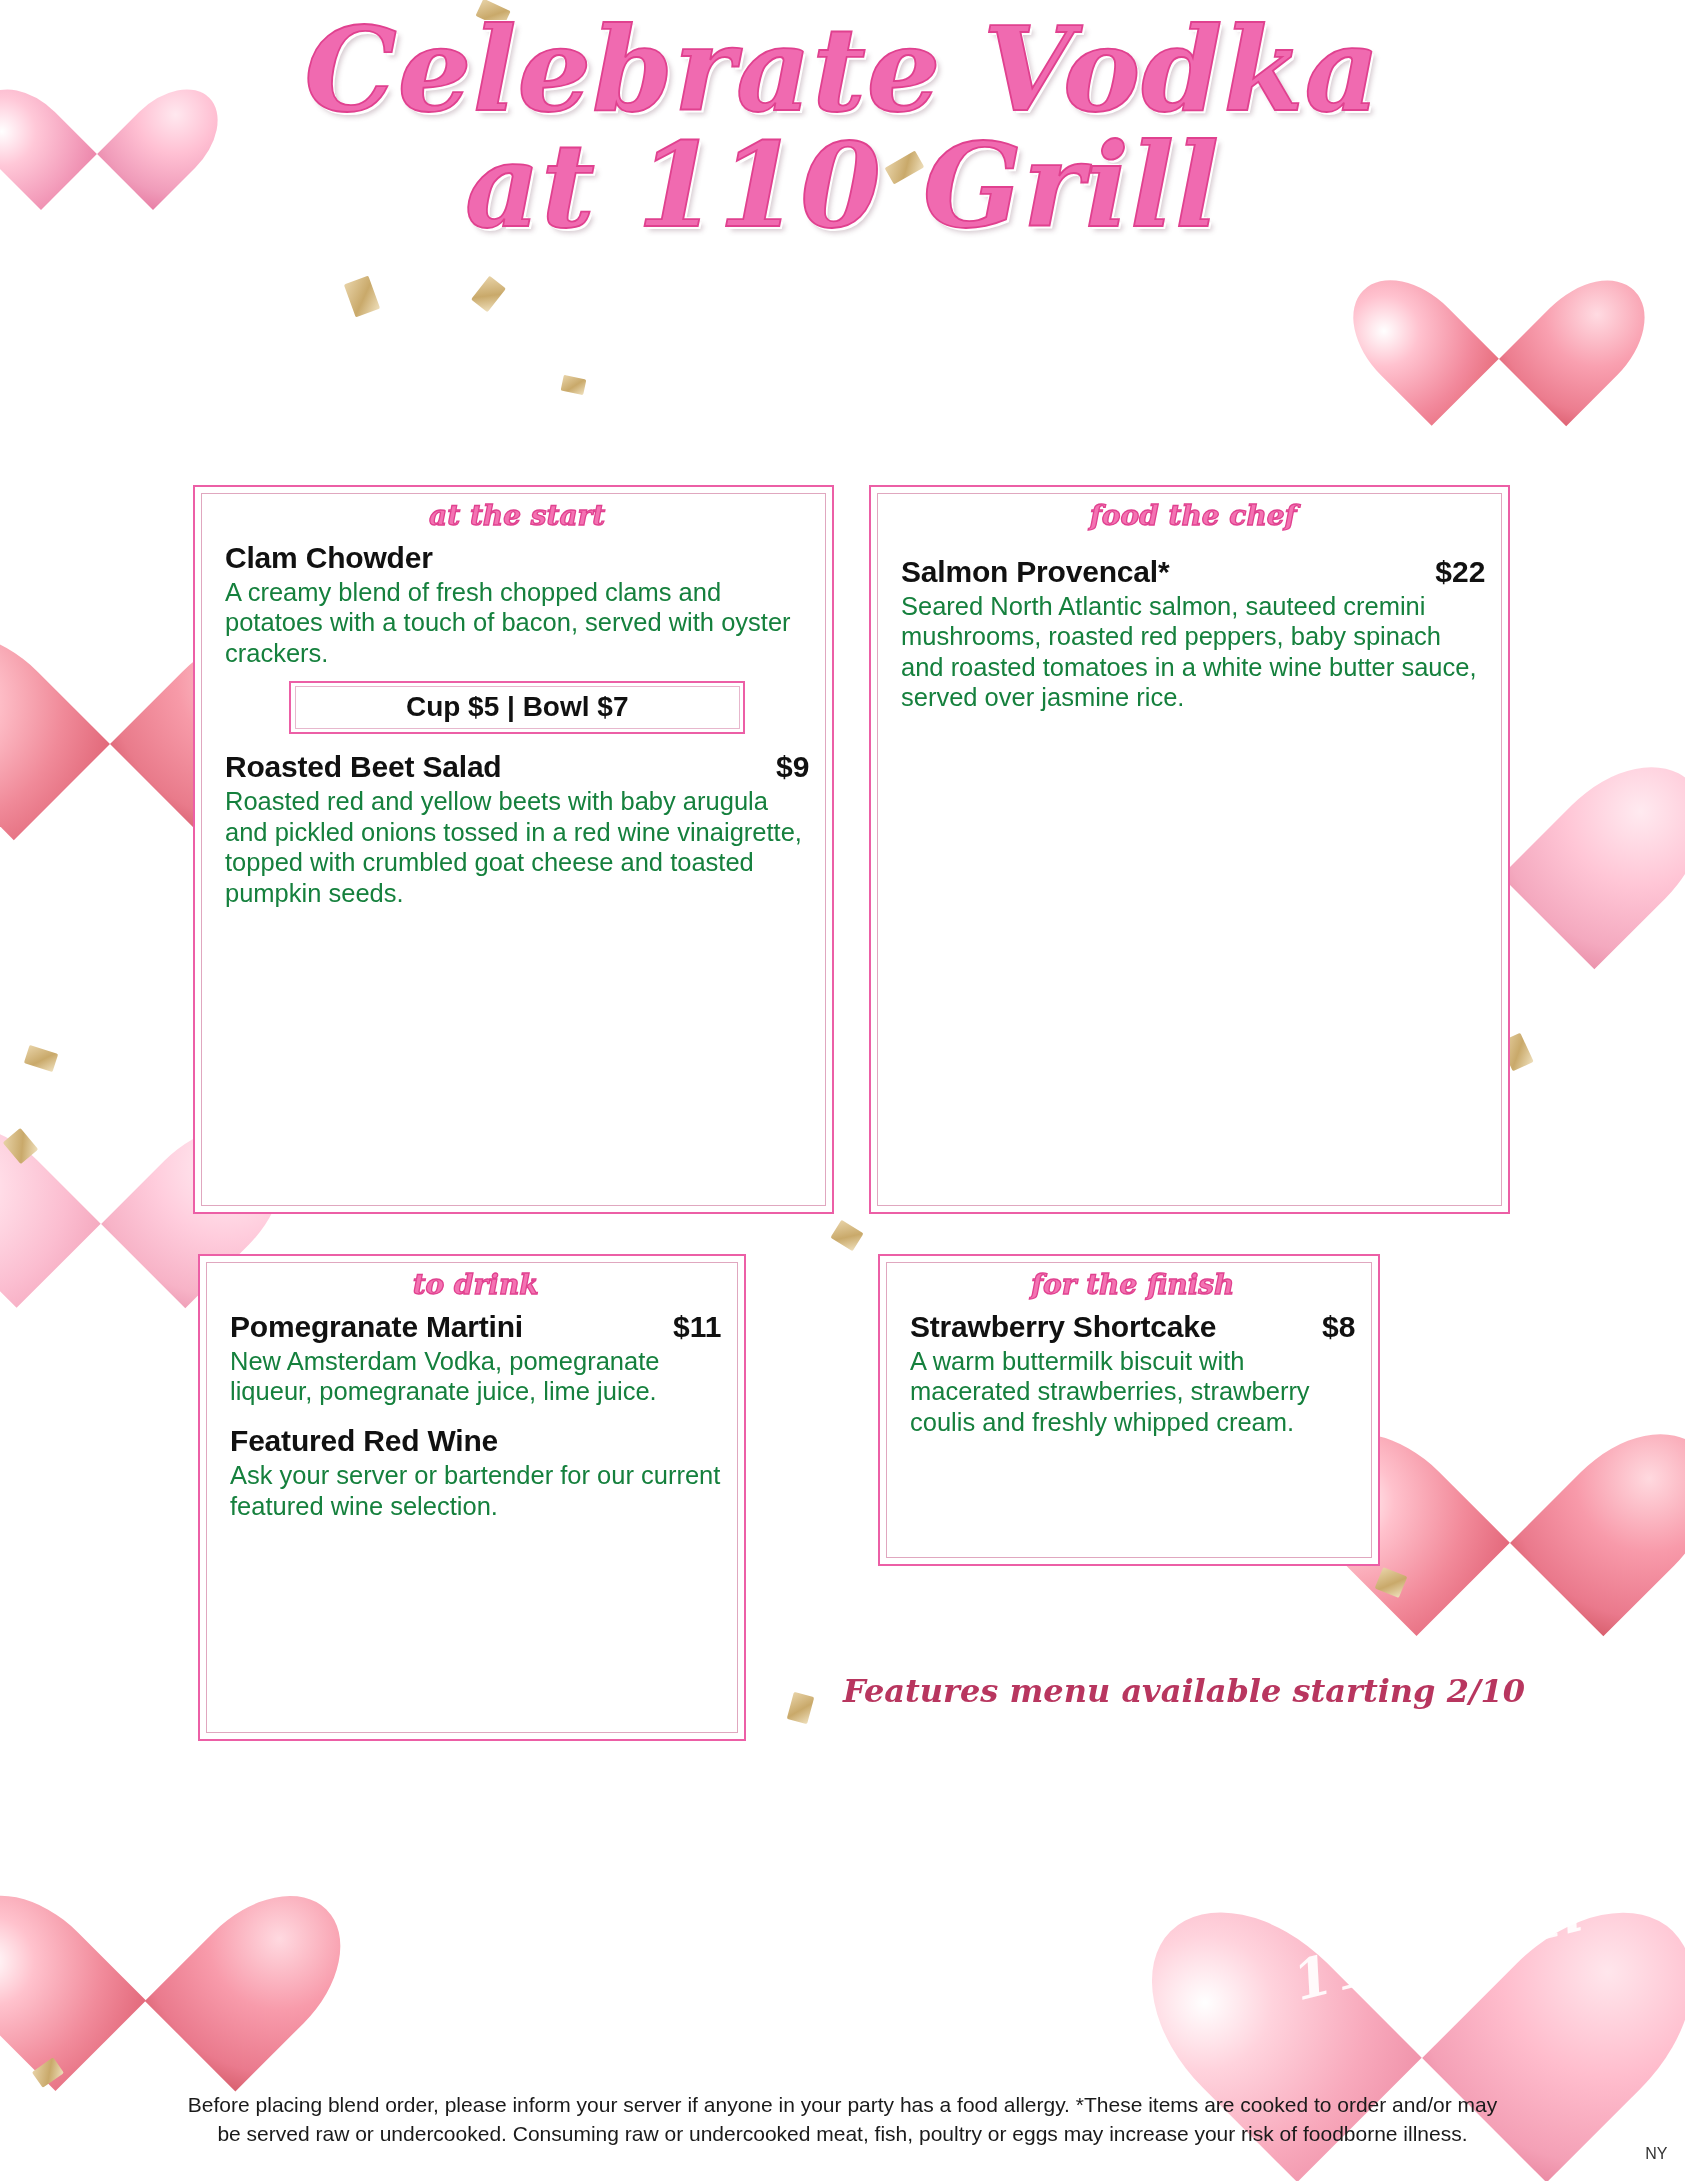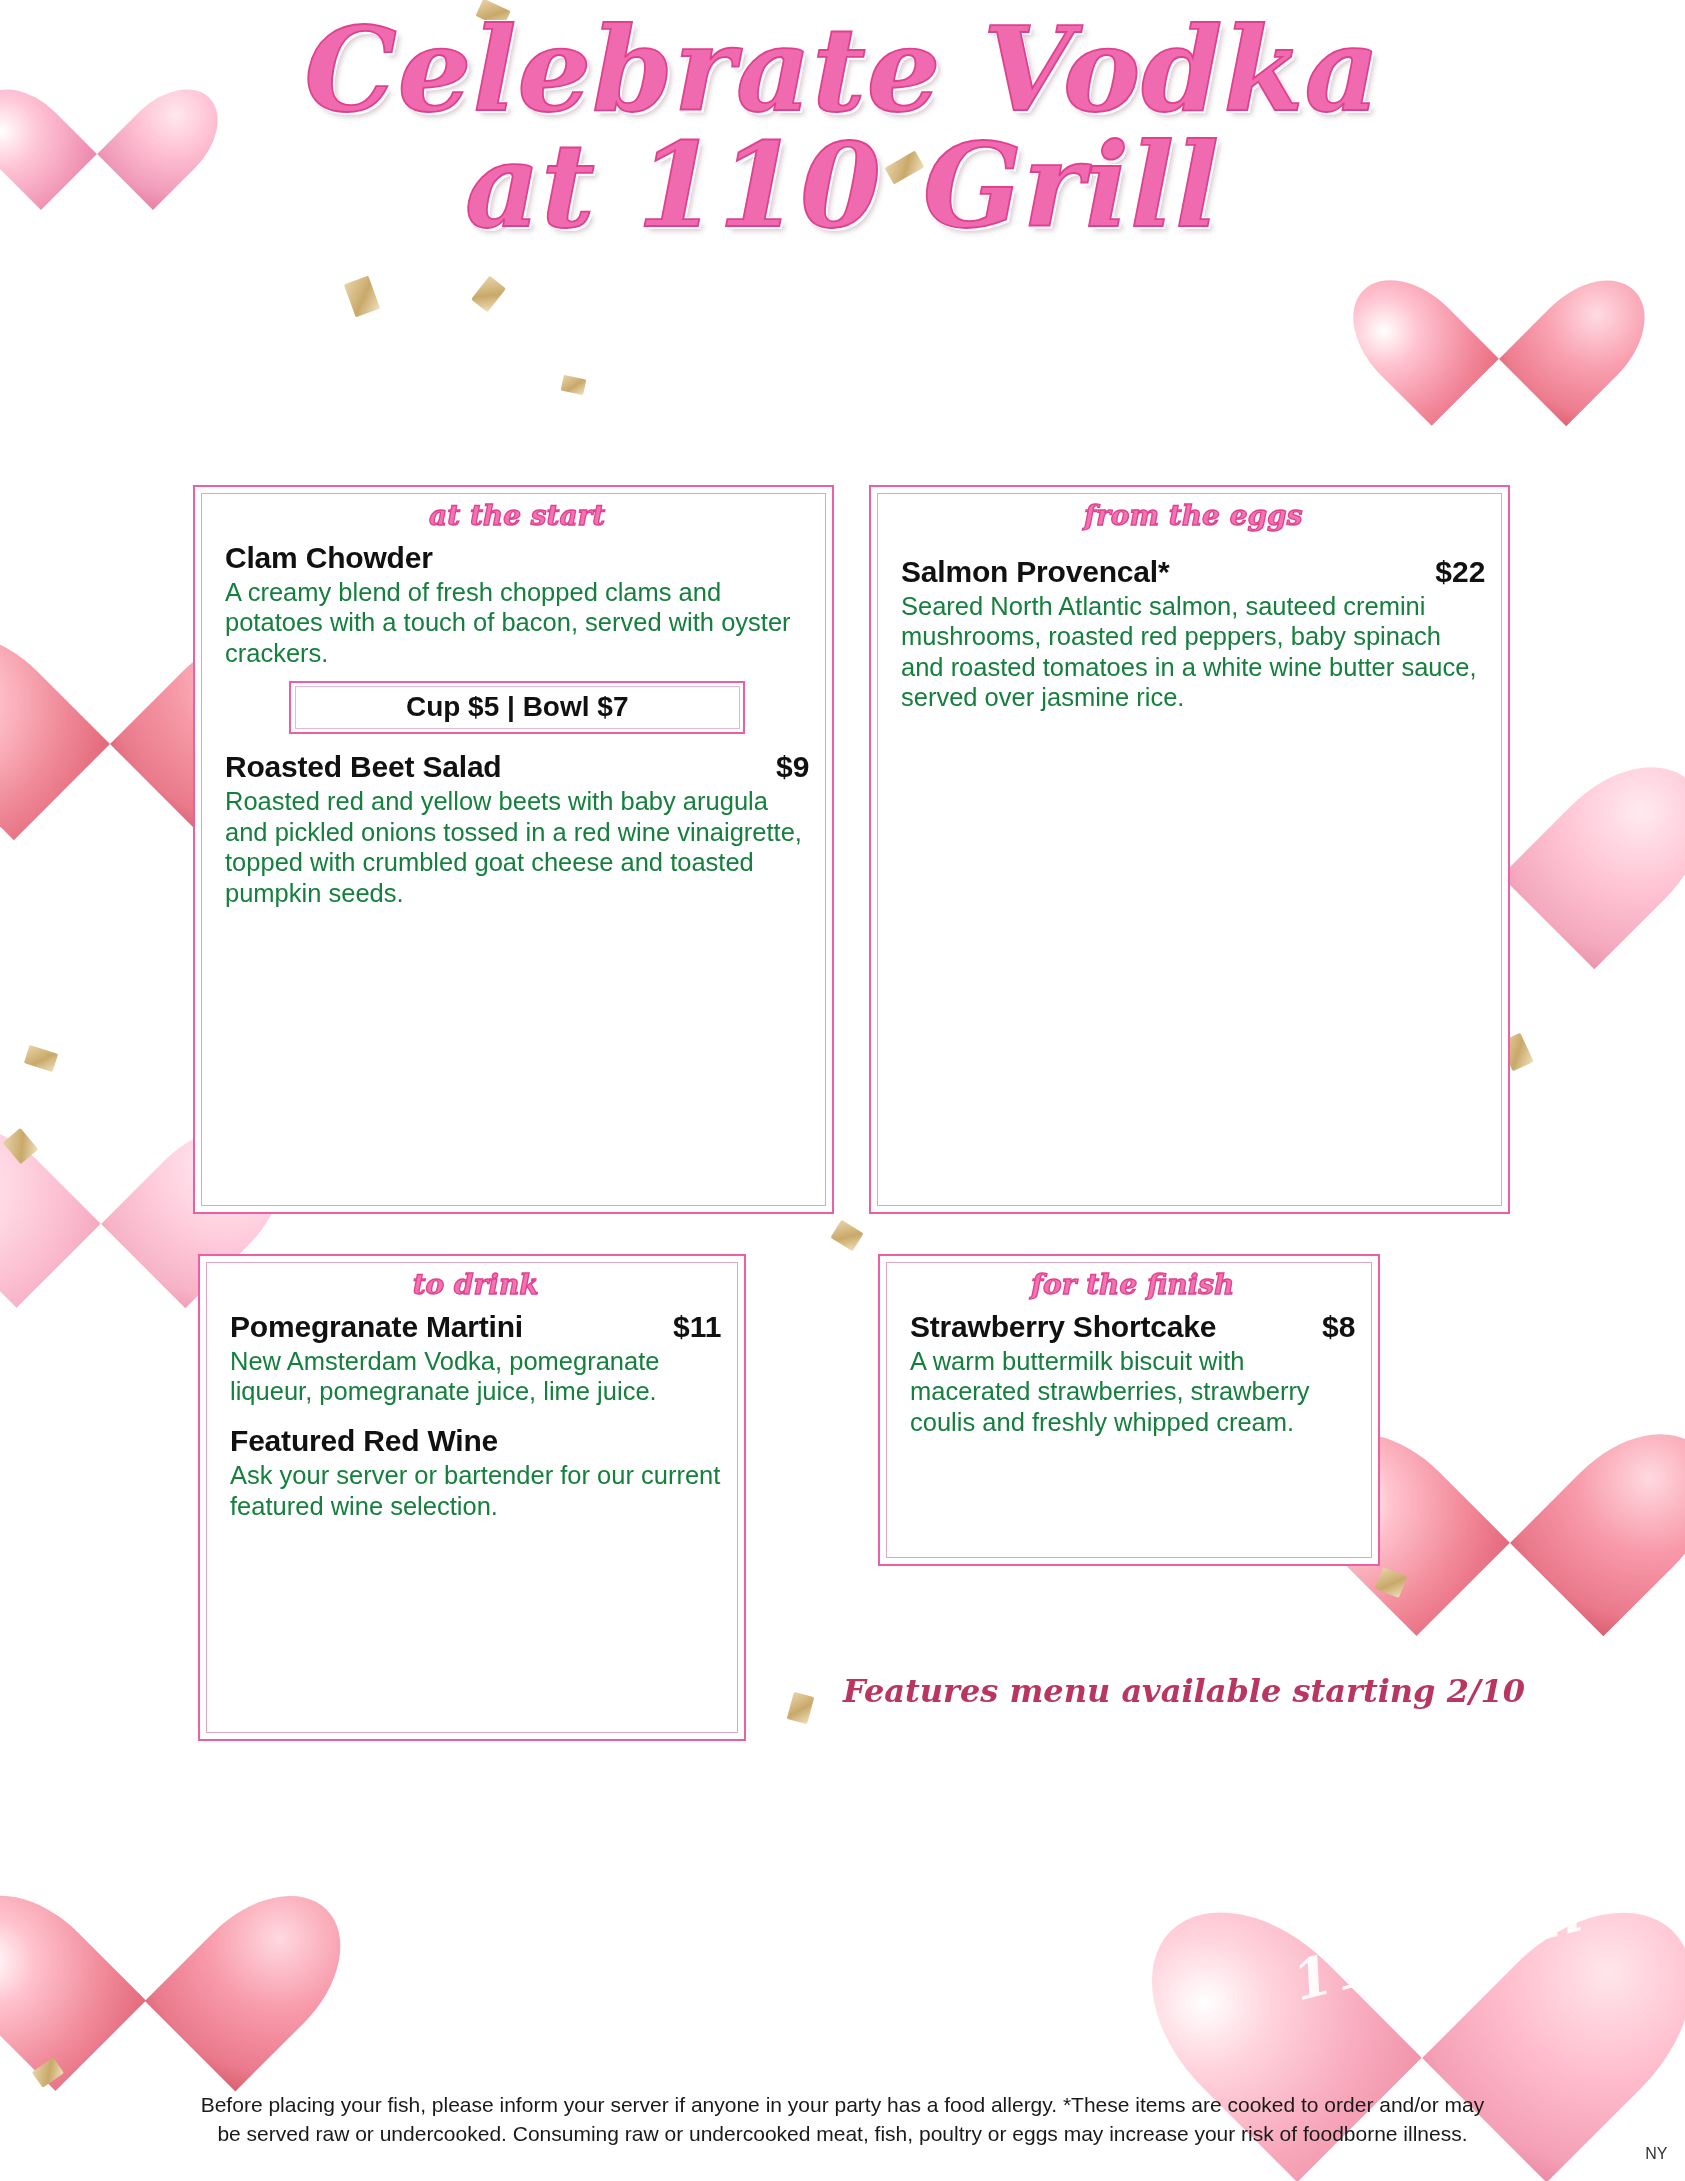--- a/index.html
+++ b/index.html
@@ -304,21 +304,21 @@
         </div>
         <div class="item-desc">Roasted red and yellow beets with baby arugula and pickled onions tossed in a red wine vinaigrette, topped with crumbled goat cheese and toasted pumpkin seeds.</div>
       </div>
     </div>
   </div>
 
   <div class="menu-box" id="box-chef">
     <div class="frame-outer"></div>
     <div class="frame-inner"></div>
     <div class="box-inner-pad">
-      <div class="section-title">from the eggs</div>
+      <div class="section-title">food the chef</div>
 
 
       <div class="spacer-sm"></div>
 
       <div class="item">
         <div class="item-head">
           <span class="item-name">Salmon Provencal*</span>
           <span class="item-price">$22</span>
         </div>
         <div class="item-desc">Seared North Atlantic salmon, sauteed cremini mushrooms, roasted red peppers, baby spinach and roasted tomatoes in a white wine butter sauce, served over jasmine rice.</div>
@@ -364,19 +364,19 @@
         </div>
         <div class="item-desc">A warm buttermilk biscuit with macerated strawberries, strawberry coulis and freshly whipped cream.</div>
       </div>
     </div>
   </div>
 
   <div id="avail-note">Features menu available starting 2/10</div>
 
 
   <div id="footer">
-    <p>Before placing your fish, please inform your server if anyone in your party has a food allergy. *These items are cooked to order and/or may</p>
+    <p>Before placing blend order, please inform your server if anyone in your party has a food allergy. *These items are cooked to order and/or may</p>
     <p>be served raw or undercooked. Consuming raw or undercooked meat, fish, poultry or eggs may increase your risk of foodborne illness.</p>
   </div>
   <div id="corner-code">NY</div>
 
 </div>
 
 
 </body></html>

